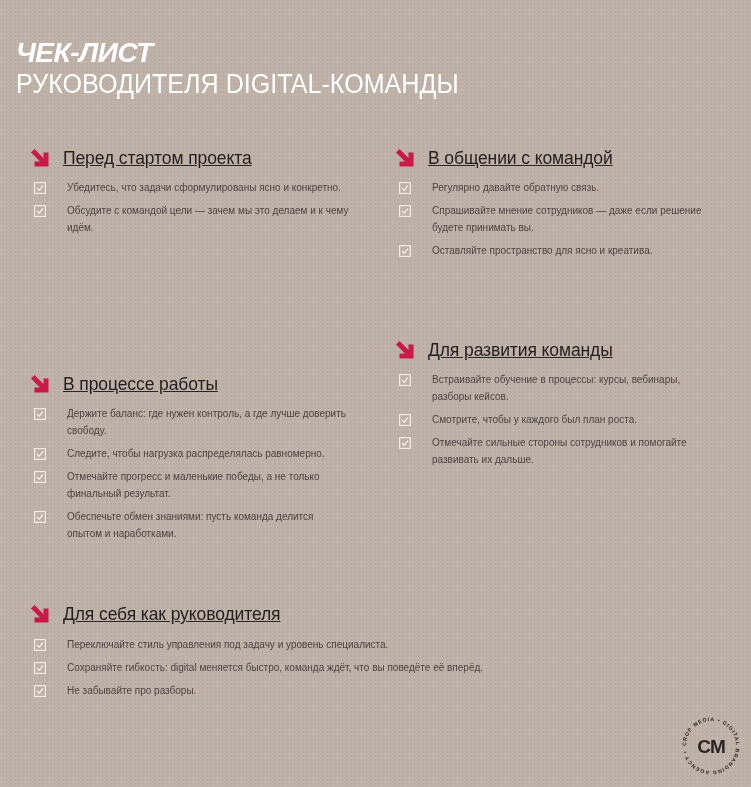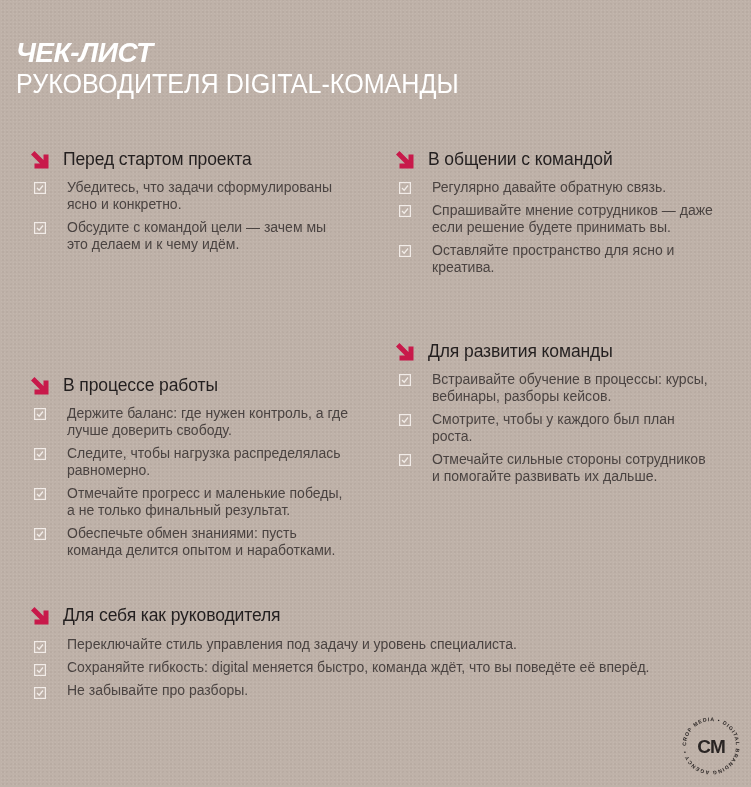--- a/index.html
+++ b/index.html
@@ -22,40 +22,40 @@
       font-size: 28px; line-height: 30px; color: #ffffff;
       letter-spacing: -0.5px;
     }
     .title-sub {
       font-family: "Liberation Sans", sans-serif;
       font-weight: 400; font-size: 27px; line-height: 32px; color: #ffffff;
       letter-spacing: 0px; transform: scaleX(0.93); transform-origin: left;
       white-space: nowrap;
     }
     .section { position: absolute; }
-    .sec-head { display: flex; align-items: flex-end; height: 22px; }
+    .sec-head { display: flex; align-items: flex-start; height: 22px; text-decoration: underline; }
     .arrow { width: 20px; height: 20px; margin-right: 13px; flex: none; }
     .sec-title {
       font-size: 17.5px; font-weight: 400; color: #231f1f;
       white-space: nowrap; letter-spacing: -0.1px;
     }
     .items { list-style: none; margin: 0; padding: 0; margin-top: 9px; }
     .item { display: flex; align-items: flex-start; margin-bottom: 6px; }
     .check { width: 12px; height: 12px; flex: none; margin: 3px 21px 0 4px; }
     .item-text {
-      font-size: 14px; line-height: 17px; color: #4a4341;
+      font-size: 10px; line-height: 17px; color: #4a4341;
       font-weight: 400;
     }
     #sec1 { left: 30px; top: 148px; width: 320px; }
     #sec2 { left: 395px; top: 148px; width: 320px; }
     #sec3 { left: 30px; top: 338px; width: 320px; margin-top: 36px; }
     #sec4 { left: 395px; top: 340px; width: 320px; }
     #sec5 { left: 30px; top: 604px; width: 700px; }
     #sec5 .items { margin-top: 10px; }
-    #sec5 .item { margin-bottom: 6px; align-items: flex-end; }
+    #sec5 .item { margin-bottom: 6px; }
     .logo { position: absolute; left: 676px; top: 711px; width: 70px; height: 70px; }
   </style>
 </head>
 <body>
 
 <div class="title-block">
   <div class="title-main">ЧЕК-ЛИСТ</div>
   <div class="title-sub">РУКОВОДИТЕЛЯ DIGITAL-КОМАНДЫ</div>
 </div>
 

